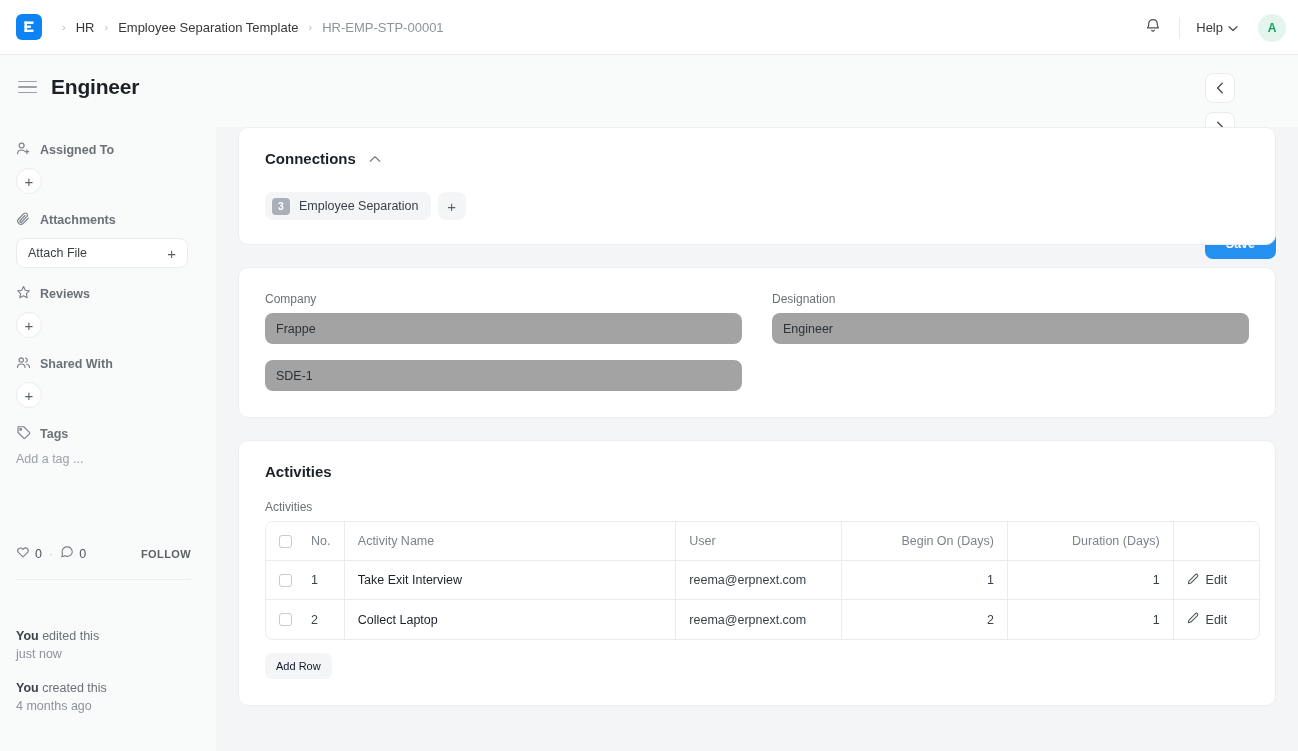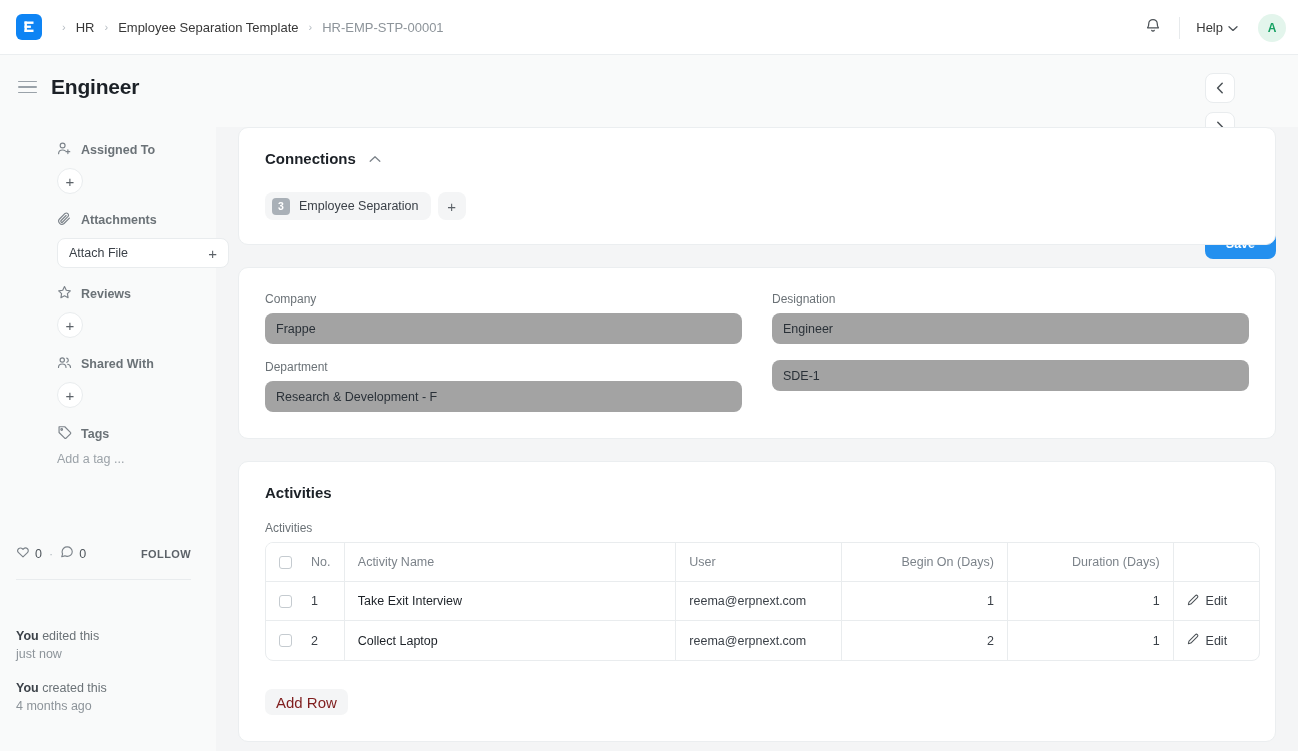--- a/index.html
+++ b/index.html
@@ -76,21 +76,21 @@
     height:30px; padding:0 21px; border-radius:8px; background:#2490ef; color:#fff;
     font-size:12.5px; font-weight:600; display:flex; align-items:center; cursor:pointer;
     border:none; font-family:"Liberation Sans", sans-serif;
   }
 
   
   .sidebar {
     position:absolute; left:0; top:127px; width:216px; height:624px;
     background:#f9fafa; padding:14px 16px 0 16px;
   }
-  .sb-group { margin-bottom:17px;margin-left:41px; }
+  .sb-group { margin-bottom:17px; }
   .sb-head {
     display:flex; align-items:center; gap:9px; margin-bottom:9px;
     font-size:12.5px; color:#6b7277; font-weight:600;
   }
   .sb-head svg { flex:0 0 auto; }
   .plus-circle {
     width:26px; height:26px; border-radius:50%; background:#ffffff;
     border:1px solid #e9ecee; display:flex; align-items:center; justify-content:center;
     color:#5c6268; font-size:15px; cursor:pointer; line-height:1;
   }
@@ -179,22 +179,22 @@
     background:#fff; display:inline-block; vertical-align:middle; cursor:pointer;
   }
   .thchk { display:flex; align-items:center; gap:19px; }
   .thchk .no { color:#7c838a; }
   .tdchk { display:flex; align-items:center; gap:19px; }
   .tdchk .no { color:#3b4148; }
   .cell-bold { font-weight:700; color:#1c2127; }
   .cell-plain { color:#3b4148; }
   .edit-cell { display:flex; align-items:center; gap:7px; color:#3b4148; cursor:pointer; }
   .add-row {
-    margin-top:28px; height:26px; padding:0 11px; border-radius:7px;
-    background:#f4f5f6; border:none; font-size:15px; color:#7f1d1d;
+    margin-top:13px; height:26px; padding:0 11px; border-radius:7px;
+    background:#f4f5f6; border:none; font-size:11px; color:#0f172a;
     cursor:pointer; font-family:"Liberation Sans", sans-serif;
   }
 </style>
 </head>
 <body>
 
 <div class="app">
 
   <div class="navbar">
     <div class="nav-left">
@@ -418,24 +418,20 @@
 
     <div class="card card-form">
       <div class="form-grid">
         <div>
           <div class="field-label">Company</div>
           <div class="field-ctl">Frappe</div>
         </div>
         <div>
           <div class="field-label">Designation</div>
           <div class="field-ctl">Engineer</div>
-        </div>
-        <div>
-          <div class="field-label">Department</div>
-          <div class="field-ctl">Research &amp; Development - F</div>
         </div>
         <div>
           <div class="field-ctl">SDE-1</div>
         </div>
       </div>
     </div>
 
     <div class="card card-act">
       <div class="sec-title">Activities</div>
       <div class="grid-label">Activities</div>

